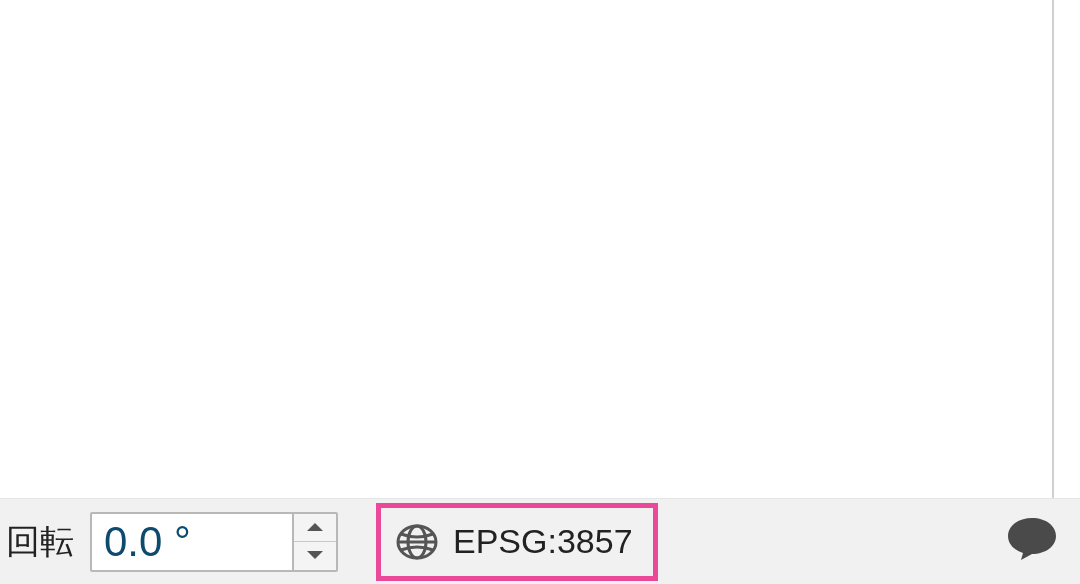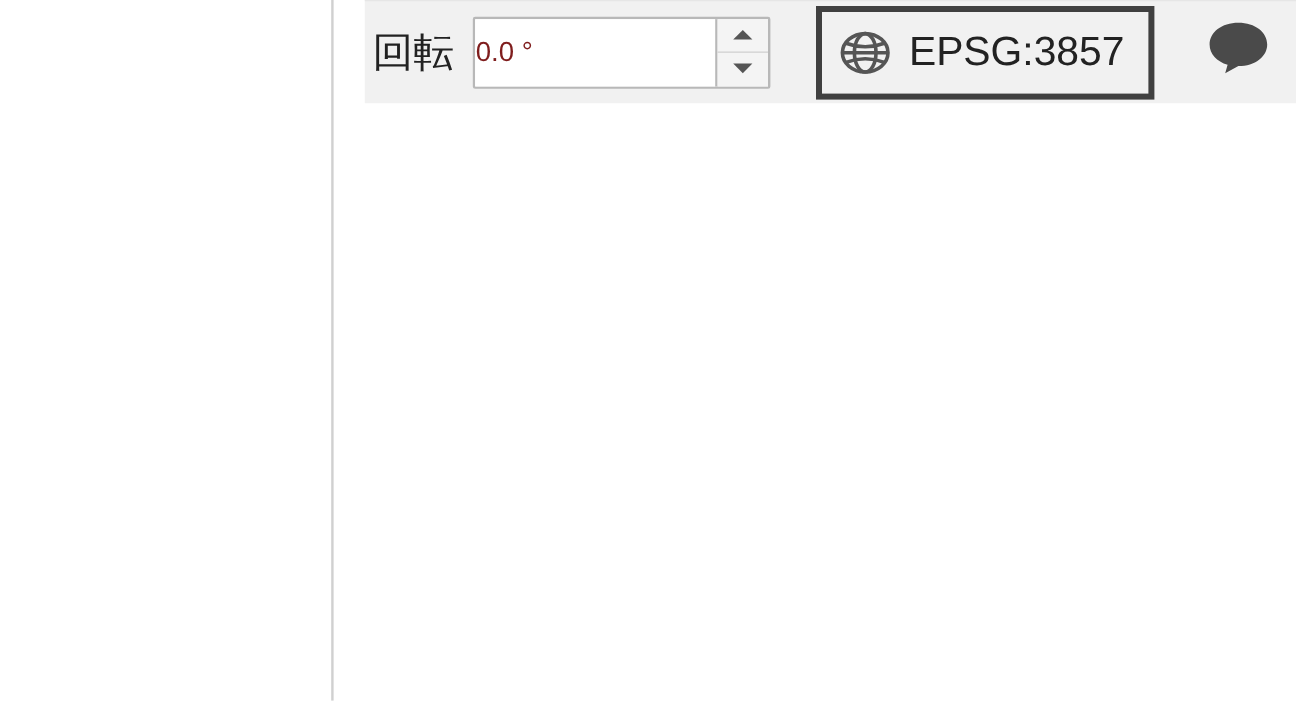--- a/index.html
+++ b/index.html
@@ -1,58 +1,58 @@
 <!DOCTYPE html>
 <html><head>
   <meta charset="utf-8">
   <style>
     * { box-sizing: border-box; margin: 0; padding: 0; }
     html, body { width: 1080px; height: 584px; overflow: hidden; font-family: Arial, "Hiragino Sans", "Meiryo", sans-serif; }
-    .window { width: 1080px; height: 584px; display: flex; background: #ffffff; border-radius: 32px; }
+    .window { width: 1080px; height: 584px; display: flex; flex-direction: column; background: #ffffff; border-radius: 32px; }
     .canvas-area { flex: 1; background: #ffffff; border-right: 2px solid #d0d0d0; margin-right: 26px; }
     .statusbar {
       height: 86px;
       background: #f1f1f1;
       display: flex;
       align-items: center;
       padding: 0 14px 0 6px;
       gap: 18px;
       font-size: 34px;
       color: #222222;
       border-top: 1px solid #e6e6e6;
     }
     .rotation-group { display: flex; align-items: center; gap: 16px; }
     .rotation-label { font-size: 34px; color: #222; }
     .spinbox {
       display: flex; align-items: stretch; height: 60px;
       border: 2px solid #b8b8b8; background: #ffffff; border-radius: 2px;
     }
     .spinbox-input {
-      border: none; outline: none; width: 200px; padding: 0 0;
-      font-size: 23px; color: #7f1d1d; background: #ffffff;
+      border: none; outline: none; width: 200px; padding: 0 12px;
+      font-size: 42px; color: #0c4a6e; background: #ffffff;
     }
     .spinbox-buttons {
       display: flex; flex-direction: column; width: 44px; border-left: 2px solid #b8b8b8;
     }
     .spin-btn {
       flex: 1; display: flex; align-items: center; justify-content: center;
       background: #f4f4f4; cursor: pointer; border: none;
     }
     .spin-btn:first-child { border-bottom: 1px solid #c8c8c8; }
     .spin-btn svg { width: 18px; height: 10px; }
     .checkbox-wrap {
       width: 44px; height: 44px; border: 2px solid #9c9c9c; background: #ffffff;
       display: flex; align-items: center; justify-content: center; cursor: pointer;
     }
     .checkbox-wrap svg { width: 30px; height: 30px; }
     .render-group { display: flex; align-items: center; gap: 14px; }
     .render-label { font-size: 34px; color: #222; }
     .crs-button {
       display: flex; align-items: center; gap: 14px;
-      border: 5px solid #404040; padding: 6px 20px 6px 14px; height: 78px;
+      border: 5px solid #ec4899; padding: 6px 20px 6px 14px; height: 78px;
       cursor: pointer; background: transparent;
     }
     .crs-button .globe { width: 44px; height: 44px; }
     .crs-label { font-size: 34px; color: #222; white-space: nowrap; }
     .spacer-small { width: 2px; }
     .messages-btn { display: flex; align-items: center; justify-content: center; cursor: pointer; padding: 0 6px; }
     .messages-btn svg { width: 56px; height: 48px; }
   </style>
 </head>
 <body>

